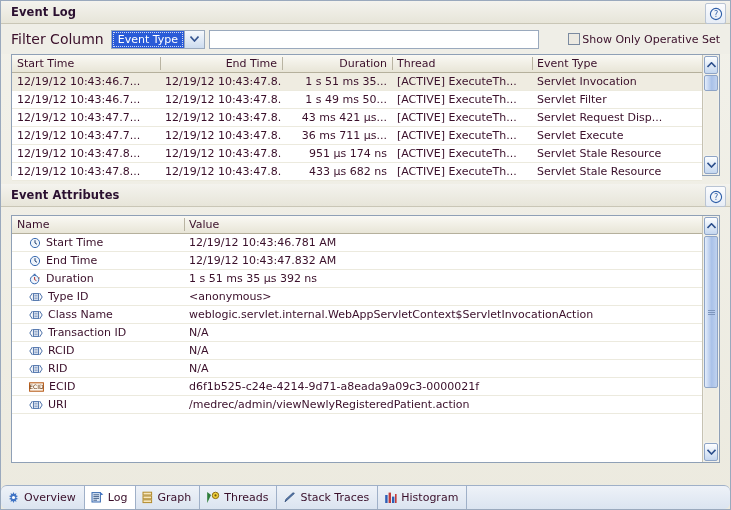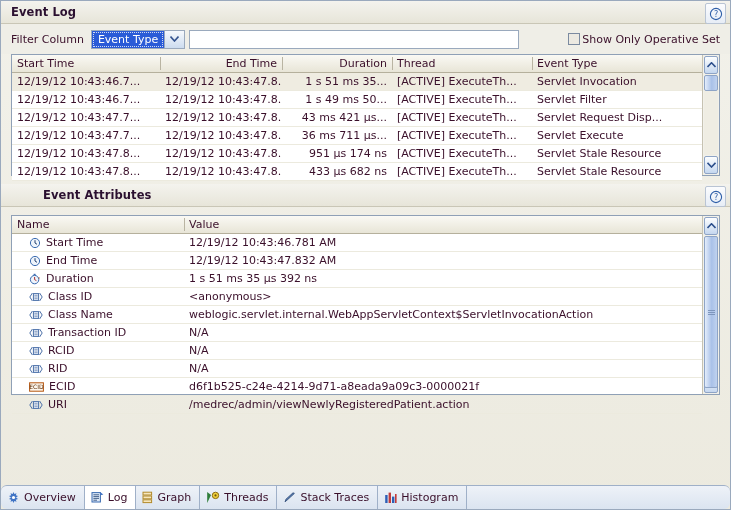--- a/index.html
+++ b/index.html
@@ -35,21 +35,21 @@
     display:flex;align-items:center;justify-content:center;
     cursor:pointer;
   }
   .help-btn svg{display:block;}
 
   
   .filter-bar{
     height:30px;display:flex;align-items:center;padding:0 10px;
     background:#efeee7;
   }
-  .filter-label{margin-right:7px;font-size:11px;color:#3a0f2a;}
+  .filter-label{margin-right:7px;font-size:14px;color:#3a0f2a;}
   .combo{
     display:flex;align-items:stretch;height:19px;
     border:1px solid #9aa9bd;background:#fff;
     box-sizing:border-box;
   }
   .combo-value{
     display:flex;align-items:center;
     background:#2a5bd7;color:#fff;padding:0 6px;
     outline:1px dotted #cfd9f2;outline-offset:-2px;
     font-size:11px;white-space:nowrap;
@@ -261,31 +261,31 @@
         <div class="sb-thumb" style="top:0;height:14px;"></div>
       </div>
       <div class="sb-btn">
         <svg width="9" height="6" viewBox="0 0 9 6">
             <path d="M0.5 0.8 L4.5 5 L8.5 0.8" fill="none" stroke="#2c4f8c" stroke-width="1.6"></path>
           </svg>
       </div>
     </div>
   </div>
 
-  <div class="section-head" style="margin-top:8px;padding-left:32px;">
+  <div class="section-head" style="margin-top:8px;">
     <div class="section-title">Event Attributes</div>
     <div class="help-btn">
       <svg width="14" height="14" viewBox="0 0 14 14">
         <circle cx="7" cy="7" r="5.6" fill="none" stroke="#2f5fa8" stroke-width="1.1"></circle>
         <text x="7" y="10.2" font-size="8" font-family="DejaVu Sans, sans-serif" fill="#2f5fa8" text-anchor="middle">?</text>
       </svg>
     </div>
   </div>
 
-  <div class="tbl-frame" style="height:180px;margin-top:8px;">
+  <div class="tbl-frame" style="height:248px;margin-top:8px;">
     <div class="tbl-body">
       <table>
         <colgroup>
             <col style="width:172px">
             <col>
           </colgroup>
         <thead>
             <tr>
           <th>Name</th>
           <th>Value</th>
@@ -336,21 +336,21 @@
 
           <tr>
             <td>
                 <span class="attr-name">
               <svg class="ic" width="14" height="10" viewBox="0 0 14 10">
                 <path d="M3.4 1 L0.8 5 L3.4 9" fill="none" stroke="#4a6fa8" stroke-width="1"></path>
                 <path d="M10.6 1 L13.2 5 L10.6 9" fill="none" stroke="#4a6fa8" stroke-width="1"></path>
                 <rect x="4.4" y="1.6" width="5.2" height="6.8" fill="#e6eefa" stroke="#4a6fa8" stroke-width="1"></rect>
                 <path d="M5.4 3.4 H8.6 M5.4 5 H8.6 M5.4 6.6 H8.6" stroke="#7d93b5" stroke-width=".8"></path>
                   </svg>
-              <span>Class ID</span>
+              <span>Type ID</span>
             </span>
               </td>
             <td>&lt;anonymous&gt;</td>
           </tr>
 
 
 
           <tr>
             <td>
                 <span class="attr-name">

